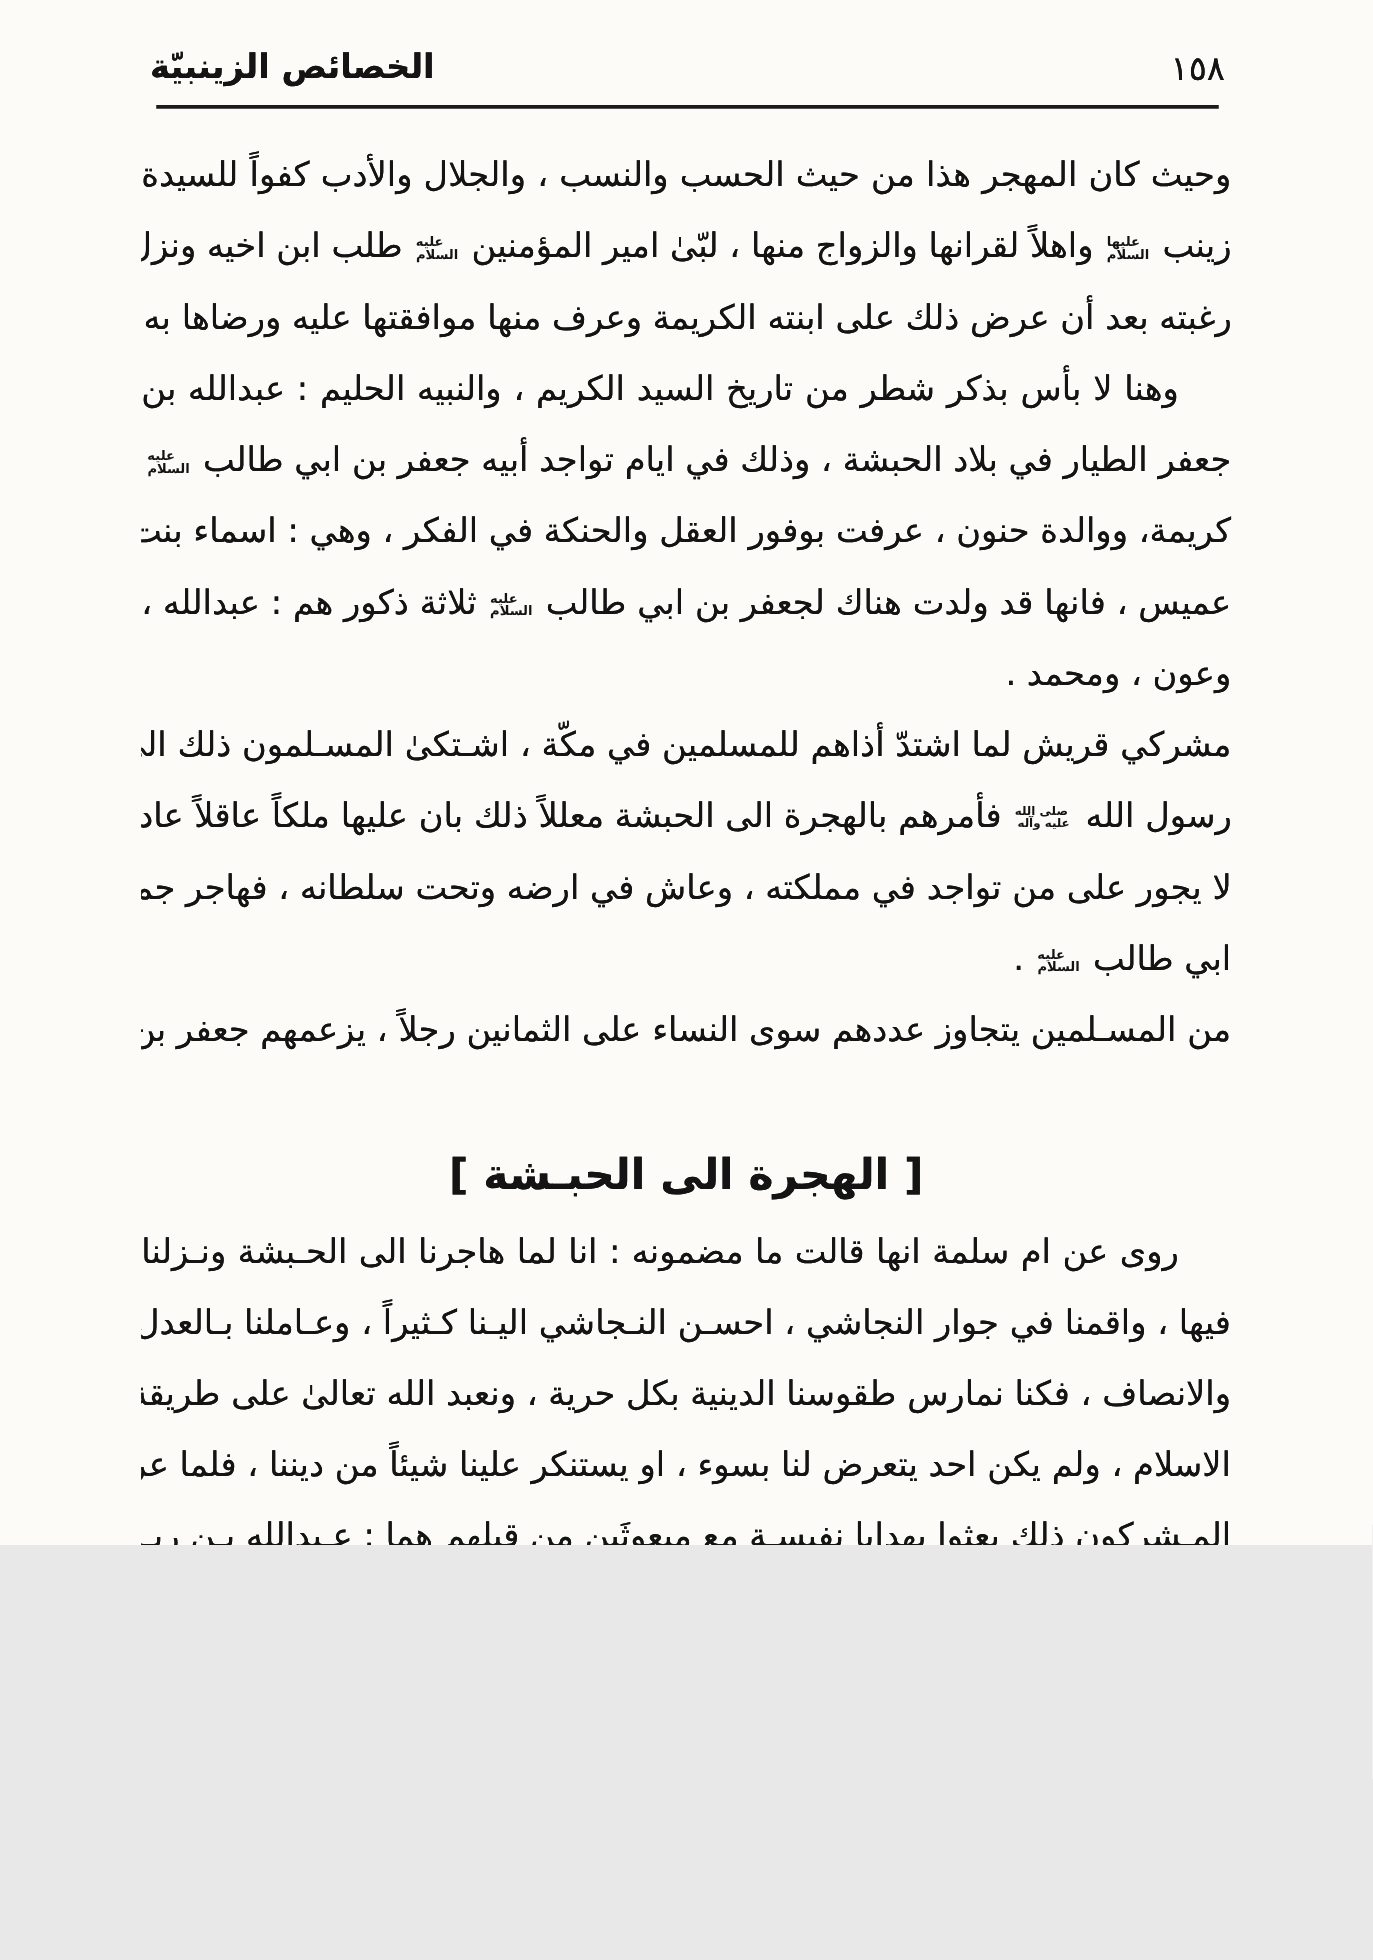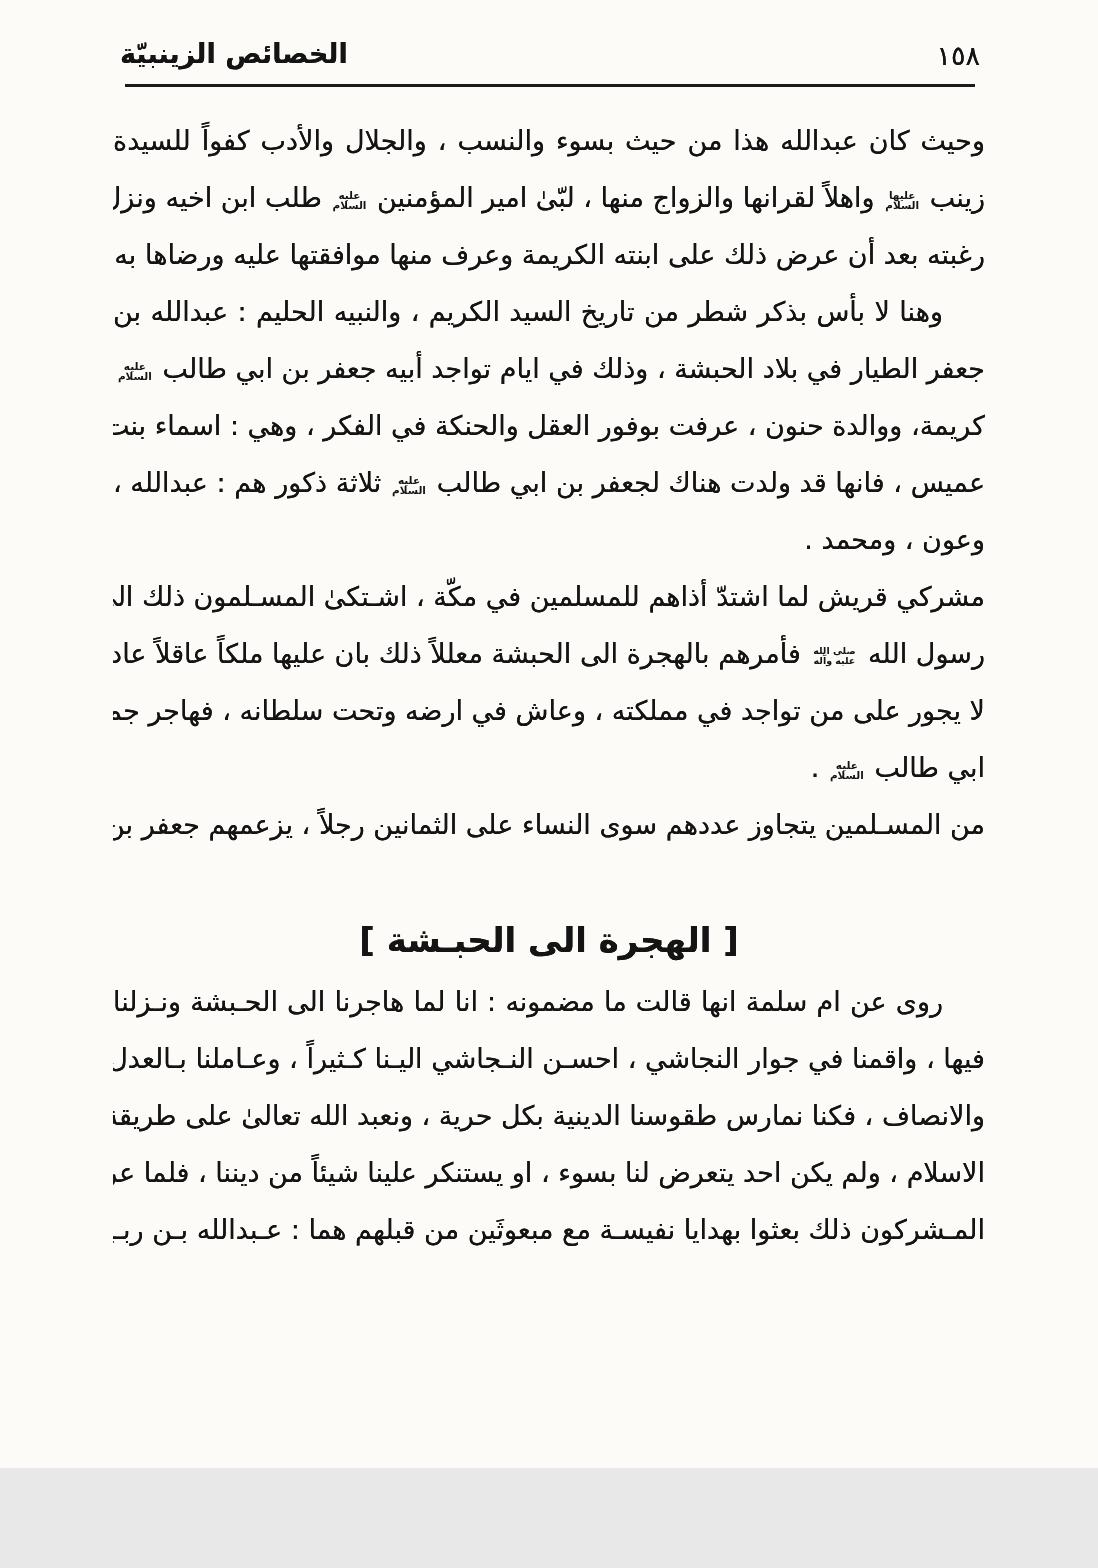--- a/index.html
+++ b/index.html
@@ -1,18 +1,18 @@
 <!DOCTYPE html>
 <html lang="ar" dir="rtl"><head>
 <meta charset="utf-8">
 <style>
   html,body{margin:0;padding:0;background:#e8e8e8;}
   .page{
     position:relative;
-    width:1098px;height:1468px;
+    width:1098px;height:1236px;
     margin:0 auto;
     background:#fcfbf8;
     direction:rtl;
     font-family:"DejaVu Sans", sans-serif;
     color:#141414;
     overflow:hidden;
   }
   
   .running-title{
     position:absolute;left:120px;top:38px;
@@ -57,40 +57,40 @@
     -moz-text-align-last:center;
     text-align-last:center;
     padding-right:0;
   }
   
   .honorific{
     display:inline-block;
     width:34px;
     font-size:10.5px;line-height:10px;
     white-space:normal;
-    text-align:center;text-align-last:center;
+    text-align:left;text-align-last:center;
     vertical-align:middle;
     font-weight:bold;
     margin:0 2px;
     text-shadow:none;
   }
   .honorific.saw{
     width:46px;
     font-size:9.5px;line-height:9.5px;
   }
 </style>
 </head>
 <body>
 
 <div class="page">
   <div class="running-title">الخصائص الزينبيّة</div>
   <div class="page-number">١٥٨</div>
   <div class="header-rule"></div>
   <div class="body-text">
-      <div class="line">وحيث كان عبدالله هذا من حيث بسوء والنسب ، والجلال والأدب كفواً للسيدة</div>
+      <div class="line">وحيث كان المهجر هذا من حيث الحسب والنسب ، والجلال والأدب كفواً للسيدة</div>
       <div class="line">زينب <span class="honorific">عليها السلام</span> واهلاً لقرانها والزواج منها ، لبّىٰ امير المؤمنين <span class="honorific">عليه السلام</span> طلب ابن اخيه ونزل الى</div>
       <div class="line last">رغبته بعد أن عرض ذلك على ابنته الكريمة وعرف منها موافقتها عليه ورضاها به .</div>
       <div class="line indent">وهنا لا بأس بذكر شطر من تاريخ السيد الكريم ، والنبيه الحليم : عبدالله بن</div>
       <div class="line">جعفر الطيار في بلاد الحبشة ، وذلك في ايام تواجد أبيه جعفر بن ابي طالب <span class="honorific">عليه السلام</span> في</div>
       <div class="line">كريمة، ووالدة حنون ، عرفت بوفور العقل والحنكة في الفكر ، وهي : اسماء بنت</div>
       <div class="line">عميس ، فانها قد ولدت هناك لجعفر بن ابي طالب <span class="honorific">عليه السلام</span> ثلاثة ذكور هم : عبدالله ،</div>
       <div class="line last">وعون ، ومحمد .</div>
       <div class="line">مشركي قريش لما اشتدّ أذاهم للمسلمين في مكّة ، اشـتكىٰ المسـلمون ذلك الى</div>
       <div class="line">رسول الله <span class="honorific saw">صلى الله عليه وآله</span> فأمرهم بالهجرة الى الحبشة معللاً ذلك بان عليها ملكاً عاقلاً عادلاً ،</div>
       <div class="line">لا يجور على من تواجد في مملكته ، وعاش في ارضه وتحت سلطانه ، فهاجر جمع</div>

